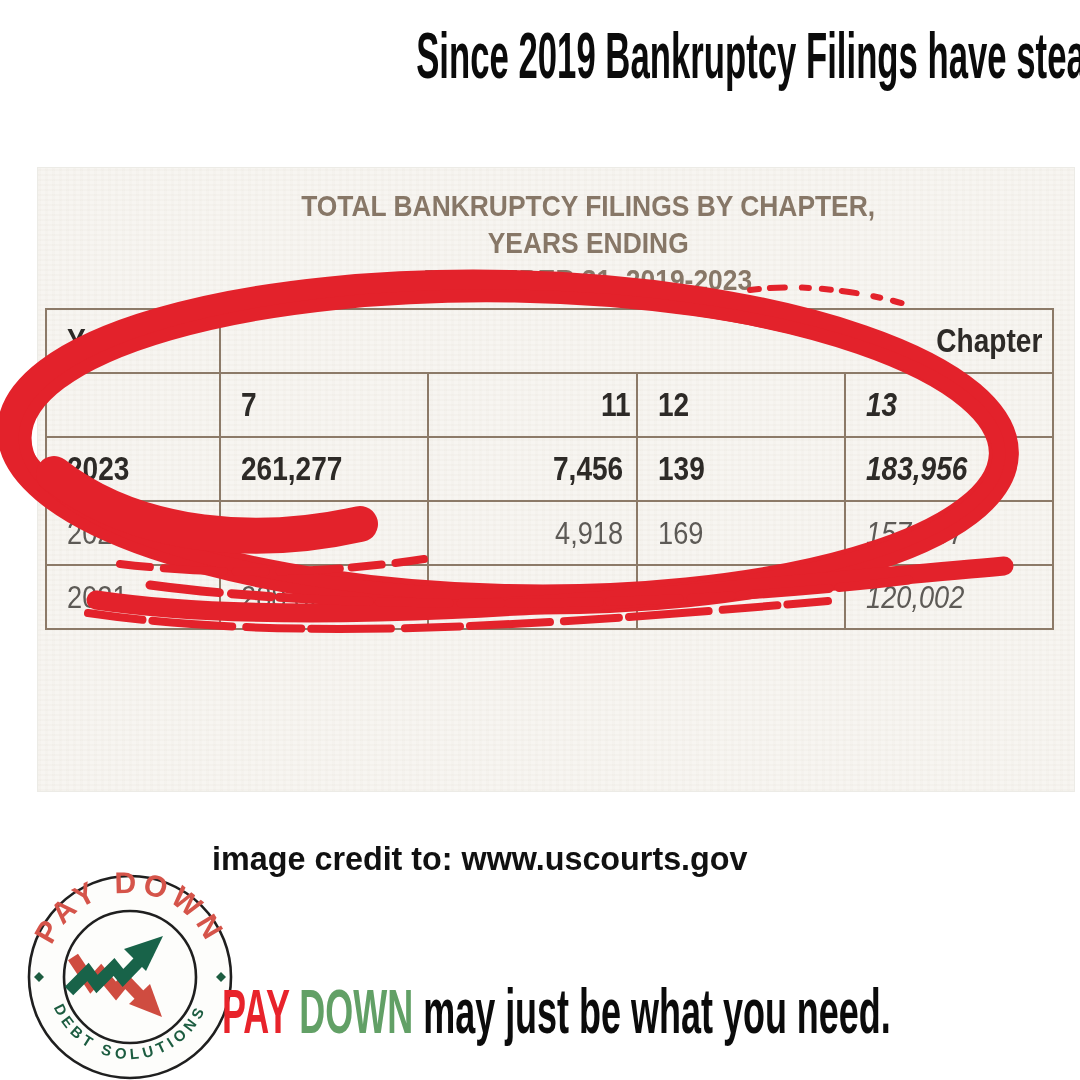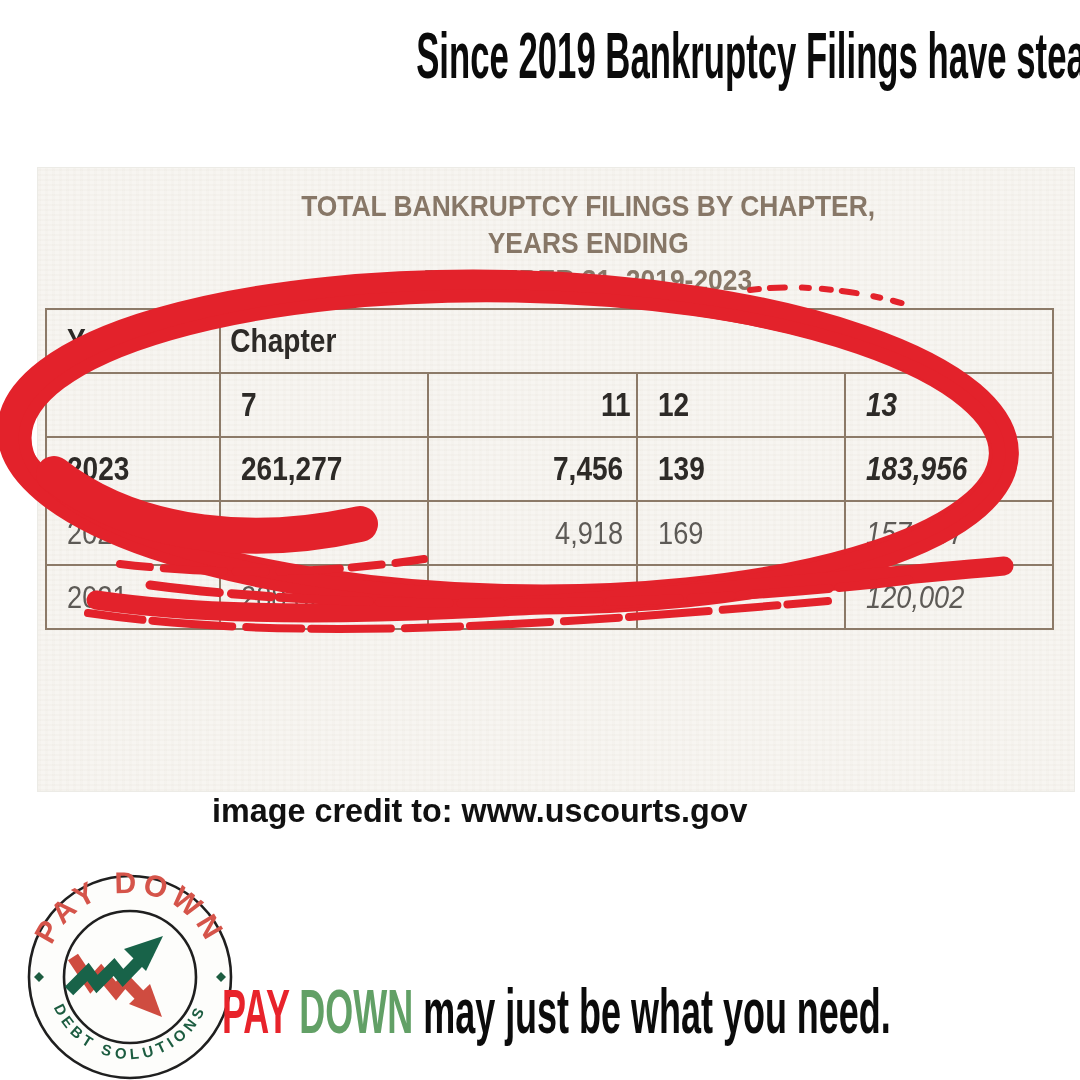--- a/index.html
+++ b/index.html
@@ -21,28 +21,28 @@
   .scan-title{position:absolute;top:19px;left:0;width:100%;text-align:center;
               color:#877767;font-weight:700;font-size:30px;line-height:37px;padding-left:32px;}
   .squeezeT{display:inline-block;transform:scale(0.88,1);transform-origin:center top;white-space:nowrap;}
 
   table.bk{position:absolute;left:7px;top:140px;border-collapse:collapse;table-layout:fixed;
            width:1009px;}
   table.bk td{border:2px solid #8c7a68;height:64px;vertical-align:middle;
               padding:0 0 0 20px;box-sizing:border-box;overflow:hidden;}
   td.c0{width:174px;} td.c1{width:250px;} td.c2{width:189px;text-align:right;} td.c3{width:146px;} td.c4{width:250px;font-style:italic;}
   .bk .hd{font-weight:700;color:#2d2a27;font-size:33px;}
-  .bk .chap-span{text-align:left;padding:0;}
+  .bk .chap-span{text-align:right;padding:0;}
   .bk .val{color:#5d5a56;font-weight:400;font-size:32px;}
   .bk tr.strong .val{color:#2d2a27;font-weight:700;font-size:33px;}
   .cx{display:inline-block;transform:scaleX(0.85);transform-origin:left center;white-space:nowrap;}
   .cxc{display:inline-block;transform:scaleX(0.85);transform-origin:center center;white-space:nowrap;}
 
   
-  .credit{position:absolute;top:791px;left:0;width:960px;text-align:center;
+  .credit{position:absolute;top:839px;left:0;width:960px;text-align:center;
           font-weight:700;font-size:34px;color:#111111;}
   .squeezeCr{display:inline-block;transform:scaleX(0.95);transform-origin:center top;white-space:nowrap;}
 
   
   .marker{position:absolute;left:0;top:0;width:1080px;height:1080px;pointer-events:none;}
 
   
   .logo{position:absolute;left:25px;top:872px;width:210px;height:210px;}
 
   

